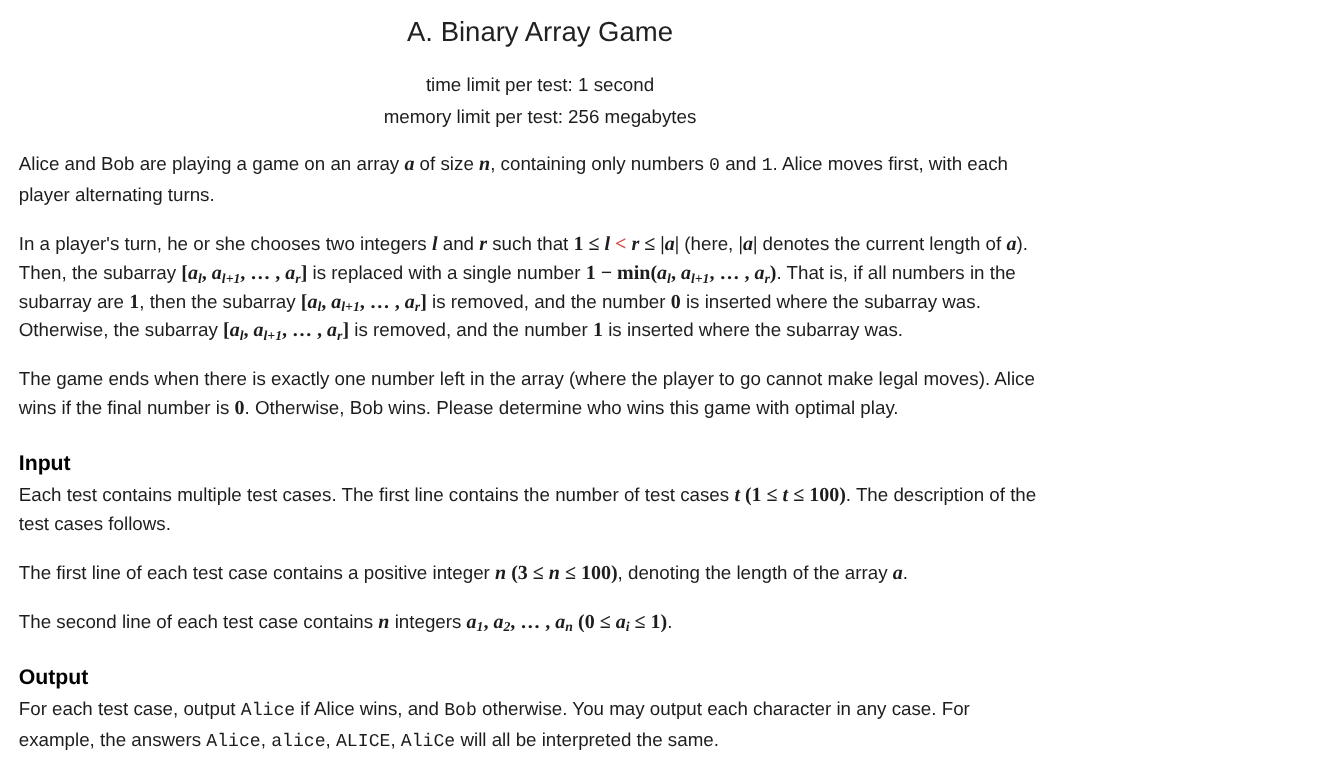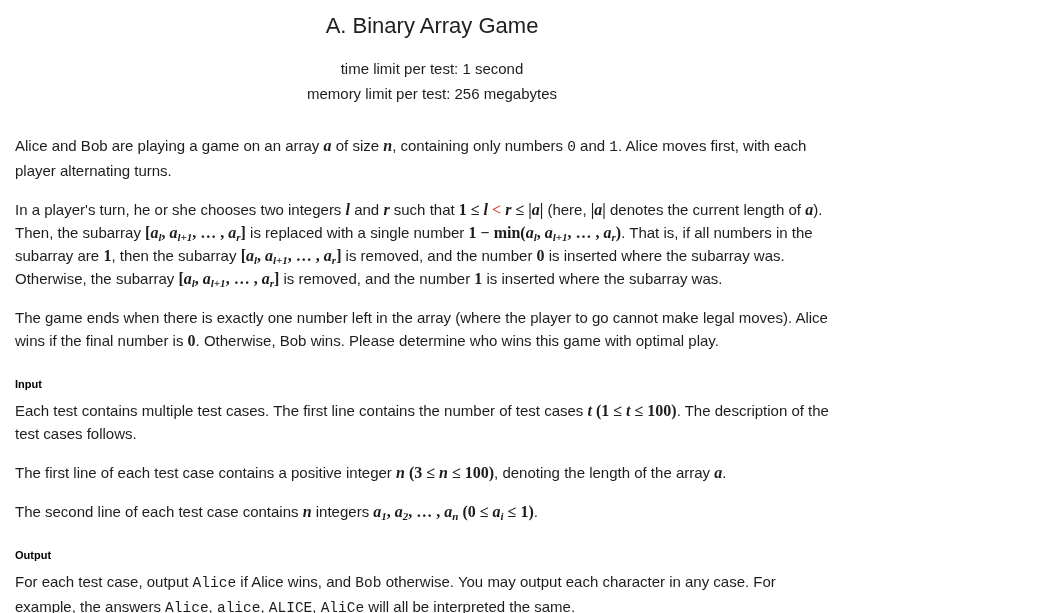--- a/index.html
+++ b/index.html
@@ -21,29 +21,29 @@
     font-weight: 400;
     color: #212121;
     margin: 4px 0 16px 0;
     line-height: 28px;
   }
   .limit-line {
     font-size: 15px;
     line-height: 25px;
     color: #1d1d1d;
   }
-  .limits { margin-bottom: 28px; }
+  .limits { margin-bottom: 14px; }
   .para {
     font-size: 15px;
     line-height: 23px;
     margin: 0 16px 16px 0;
     color: #1d1d1d;
   }
   .sec-heading {
-    font-size: 11px;
+    font-size: 17px;
     font-weight: 700;
     color: #000000;
     margin: 22px 0 4px 0;
     line-height: 21px;
   }
   
   .sg-p { }
   .sg-v {
     font-family: "Liberation Serif", serif;
     font-style: italic;

